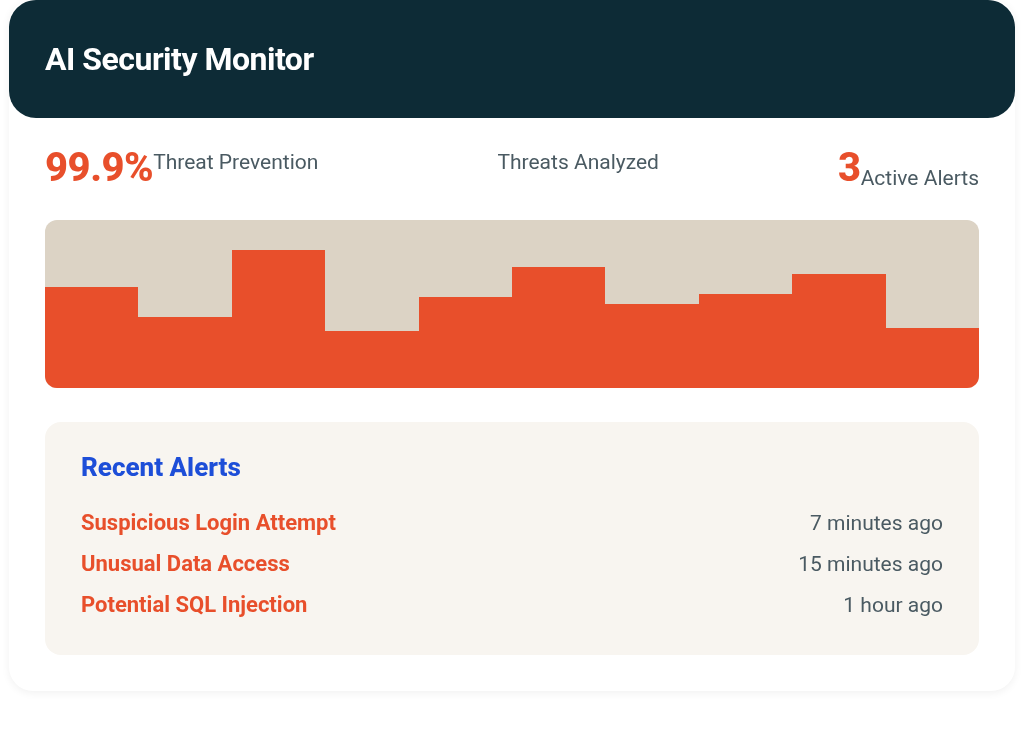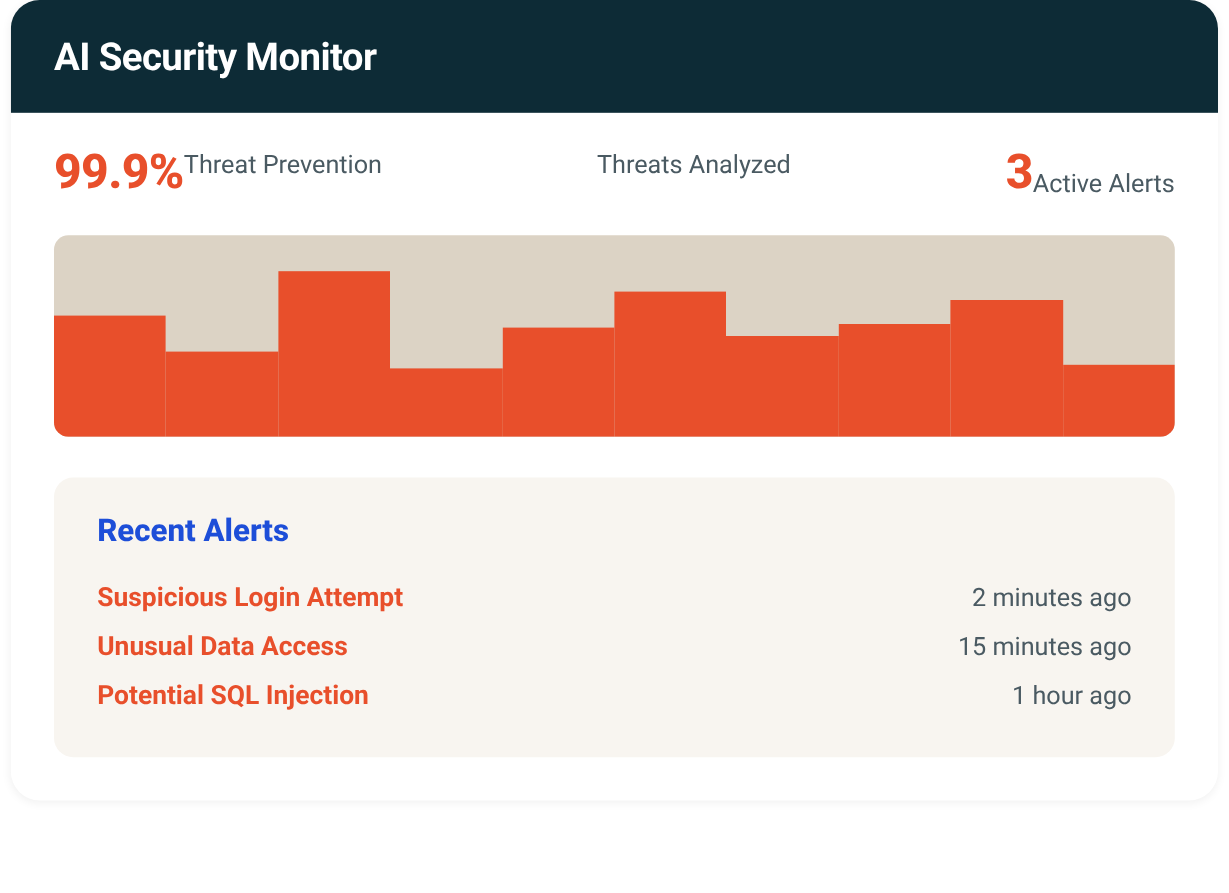--- a/index.html
+++ b/index.html
@@ -20,21 +20,22 @@
       background: #ffffff;
       border-radius: 24px;
       overflow: hidden;
       box-shadow: 0 2px 8px rgba(0,0,0,0.06);
     }
     .header {
       background: #0d2b36;
       display: flex;
       align-items: center;
       justify-content: space-between;
-      padding: 28px 36px;
+      padding: 40px 36px;
+      border-radius: 27px;
     }
     .header-title {
       color: #ffffff;
       font-size: 32px;
       font-weight: 700;
       letter-spacing: -0.5px;
     }
     .status-badge {
       background: #c3e63a;
       color: #0d2b36;
@@ -148,21 +149,21 @@
         <div class="bar" style="height: 56%;"></div>
         <div class="bar" style="height: 68%;"></div>
         <div class="bar" style="height: 36%;"></div>
       </div>
 
     <div class="alerts-panel">
       <div class="alerts-title">Recent Alerts</div>
       <div id="alerts-list">
           <div class="alert-row">
             <div class="alert-name">Suspicious Login Attempt</div>
-            <div class="alert-time">2 minutes ago</div>
+            <div class="alert-time">7 minutes ago</div>
           </div>
           <div class="alert-row">
             <div class="alert-name">Unusual Data Access</div>
             <div class="alert-time">15 minutes ago</div>
           </div>
           <div class="alert-row">
             <div class="alert-name">Potential SQL Injection</div>
             <div class="alert-time">1 hour ago</div>
           </div>
         </div>

